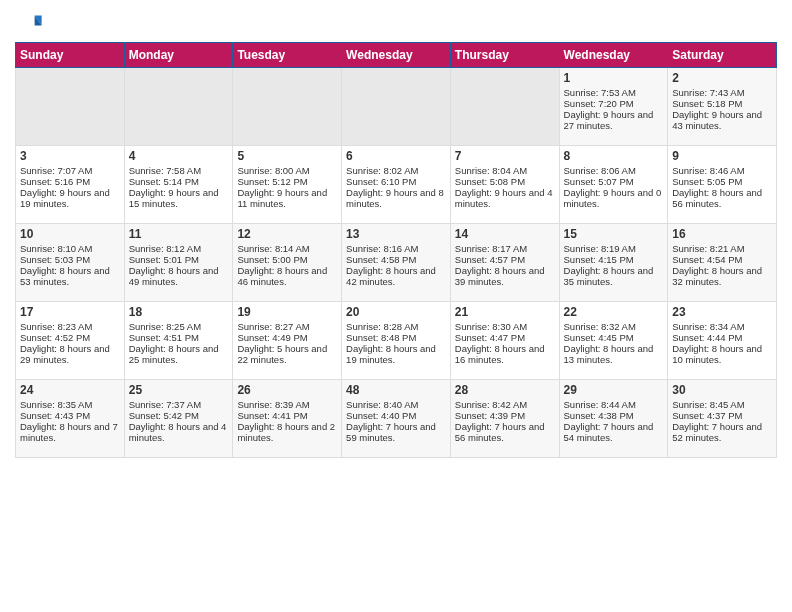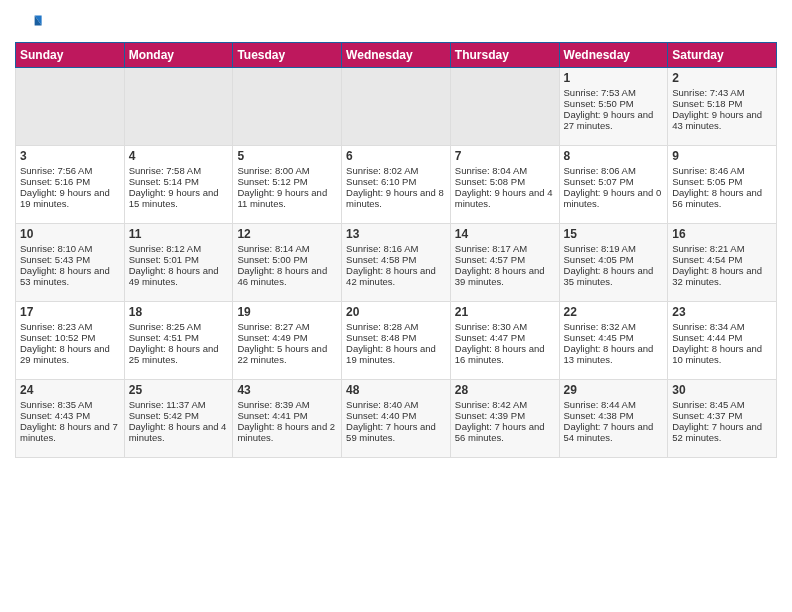--- a/index.html
+++ b/index.html
@@ -125,34 +125,34 @@
     <tbody id="calendar-body">
     <tr>
           <td class="empty-cell"></td>
           <td class="empty-cell"></td>
           <td class="empty-cell"></td>
           <td class="empty-cell"></td>
           <td class="empty-cell"></td>
           <td>
             <span class="day-num">1</span>
             <div>Sunrise: 7:53 AM</div>
-            <div>Sunset: 5:50 PM</div>
+            <div>Sunset: 7:20 PM</div>
             <div>Daylight: 9 hours and 27 minutes.</div>
           </td>
           <td>
             <span class="day-num">2</span>
             <div>Sunrise: 7:43 AM</div>
             <div>Sunset: 5:18 PM</div>
             <div>Daylight: 9 hours and 43 minutes.</div>
           </td>
         </tr>
         <tr>
           <td>
             <span class="day-num">3</span>
-            <div>Sunrise: 7:56 AM</div>
+            <div>Sunrise: 7:07 AM</div>
             <div>Sunset: 5:16 PM</div>
             <div>Daylight: 9 hours and 19 minutes.</div>
           </td>
           <td>
             <span class="day-num">4</span>
             <div>Sunrise: 7:58 AM</div>
             <div>Sunset: 5:14 PM</div>
             <div>Daylight: 9 hours and 15 minutes.</div>
           </td>
           <td>
@@ -183,21 +183,21 @@
             <span class="day-num">9</span>
             <div>Sunrise: 8:46 AM</div>
             <div>Sunset: 5:05 PM</div>
             <div>Daylight: 8 hours and 56 minutes.</div>
           </td>
         </tr>
         <tr>
           <td>
             <span class="day-num">10</span>
             <div>Sunrise: 8:10 AM</div>
-            <div>Sunset: 5:43 PM</div>
+            <div>Sunset: 5:03 PM</div>
             <div>Daylight: 8 hours and 53 minutes.</div>
           </td>
           <td>
             <span class="day-num">11</span>
             <div>Sunrise: 8:12 AM</div>
             <div>Sunset: 5:01 PM</div>
             <div>Daylight: 8 hours and 49 minutes.</div>
           </td>
           <td>
             <span class="day-num">12</span>
@@ -213,35 +213,35 @@
           </td>
           <td>
             <span class="day-num">14</span>
             <div>Sunrise: 8:17 AM</div>
             <div>Sunset: 4:57 PM</div>
             <div>Daylight: 8 hours and 39 minutes.</div>
           </td>
           <td>
             <span class="day-num">15</span>
             <div>Sunrise: 8:19 AM</div>
-            <div>Sunset: 4:05 PM</div>
+            <div>Sunset: 4:15 PM</div>
             <div>Daylight: 8 hours and 35 minutes.</div>
           </td>
           <td>
             <span class="day-num">16</span>
             <div>Sunrise: 8:21 AM</div>
             <div>Sunset: 4:54 PM</div>
             <div>Daylight: 8 hours and 32 minutes.</div>
           </td>
         </tr>
         <tr>
           <td>
             <span class="day-num">17</span>
             <div>Sunrise: 8:23 AM</div>
-            <div>Sunset: 10:52 PM</div>
+            <div>Sunset: 4:52 PM</div>
             <div>Daylight: 8 hours and 29 minutes.</div>
           </td>
           <td>
             <span class="day-num">18</span>
             <div>Sunrise: 8:25 AM</div>
             <div>Sunset: 4:51 PM</div>
             <div>Daylight: 8 hours and 25 minutes.</div>
           </td>
           <td>
             <span class="day-num">19</span>
@@ -276,26 +276,26 @@
         </tr>
         <tr>
           <td>
             <span class="day-num">24</span>
             <div>Sunrise: 8:35 AM</div>
             <div>Sunset: 4:43 PM</div>
             <div>Daylight: 8 hours and 7 minutes.</div>
           </td>
           <td>
             <span class="day-num">25</span>
-            <div>Sunrise: 11:37 AM</div>
+            <div>Sunrise: 7:37 AM</div>
             <div>Sunset: 5:42 PM</div>
             <div>Daylight: 8 hours and 4 minutes.</div>
           </td>
           <td>
-            <span class="day-num">43</span>
+            <span class="day-num">26</span>
             <div>Sunrise: 8:39 AM</div>
             <div>Sunset: 4:41 PM</div>
             <div>Daylight: 8 hours and 2 minutes.</div>
           </td>
           <td>
             <span class="day-num">48</span>
             <div>Sunrise: 8:40 AM</div>
             <div>Sunset: 4:40 PM</div>
             <div>Daylight: 7 hours and 59 minutes.</div>
           </td>

